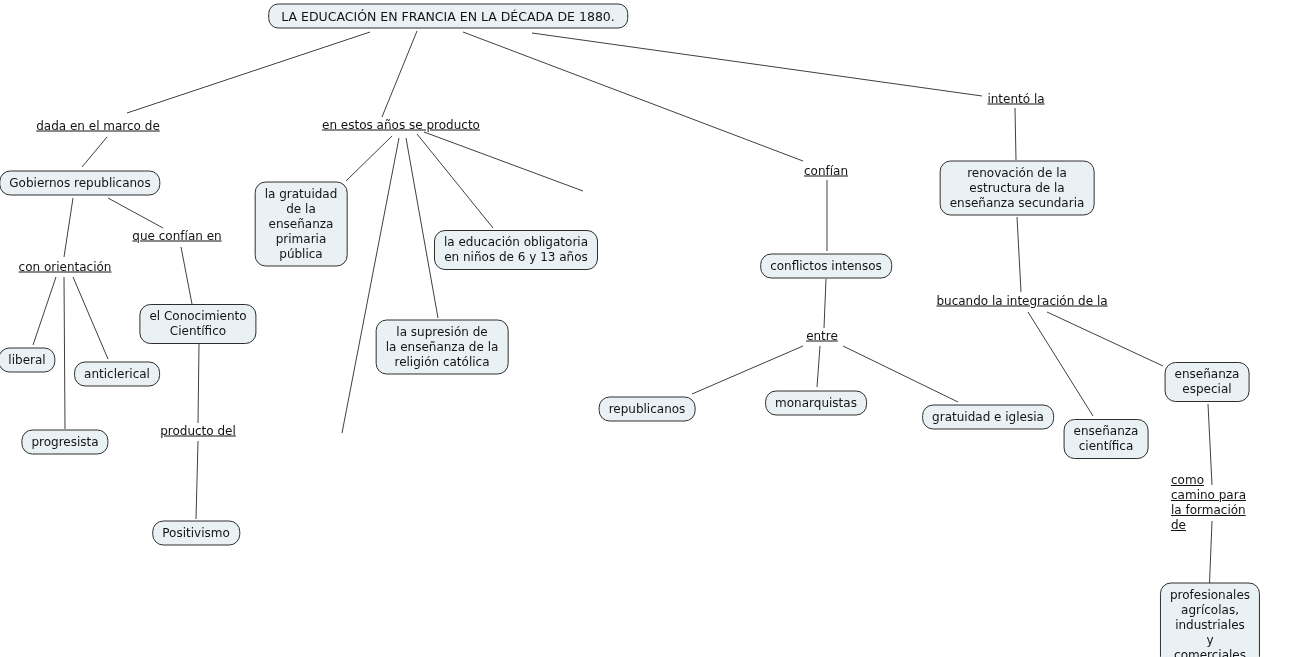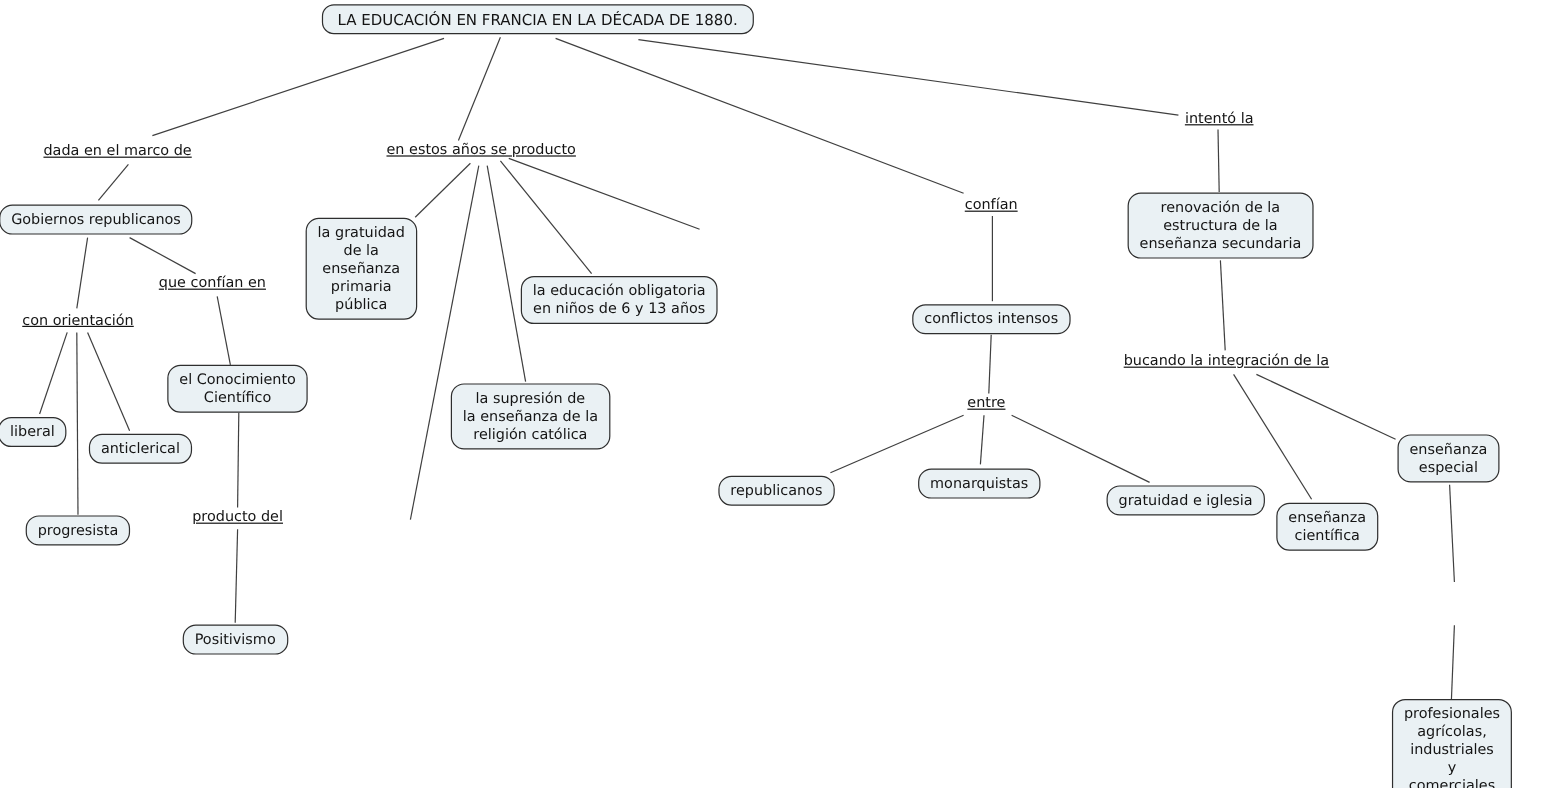--- a/index.html
+++ b/index.html
@@ -107,14 +107,16 @@
 
   <div class="label" style="left:98px;top:126px">dada en el marco de</div>
   <div class="label" style="left:401px;top:125px">en estos años se producto</div>
   <div class="label" style="left:826px;top:171px">confían</div>
   <div class="label" style="left:1016px;top:99px">intentó la</div>
   <div class="label" style="left:65px;top:267px">con orientación</div>
   <div class="label" style="left:177px;top:236px">que confían en</div>
   <div class="label" style="left:198px;top:431px">producto del</div>
   <div class="label" style="left:822px;top:336px">entre</div>
   <div class="label" style="left:1022px;top:301px">bucando la integración de la</div>
+  <div class="label" style="left:1211px;top:503px">como camino para
+la formación de</div>
 
 </div>
 
 </body></html>

